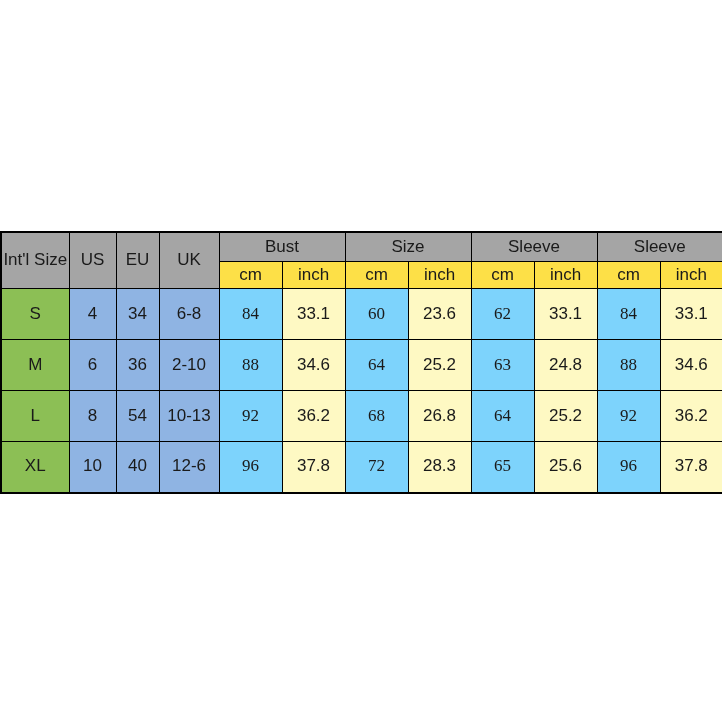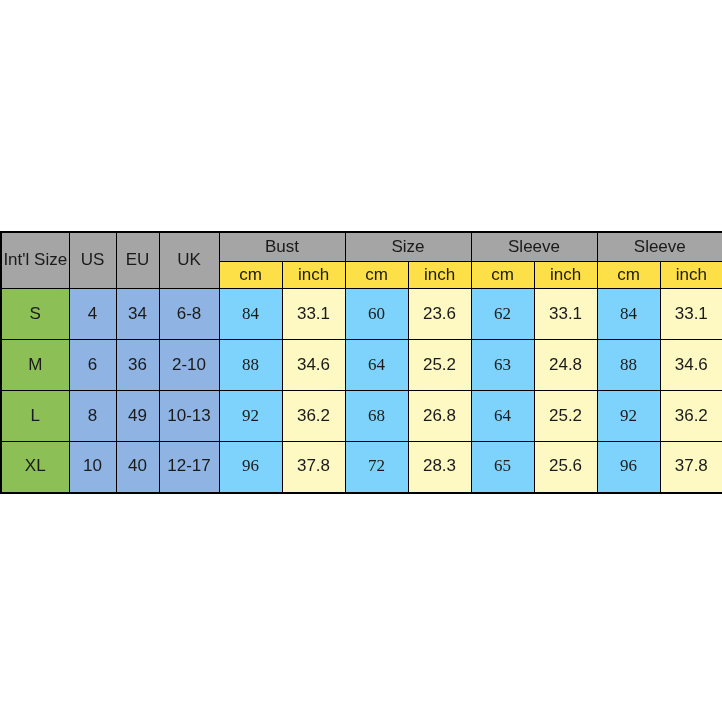--- a/index.html
+++ b/index.html
@@ -145,36 +145,36 @@
           <td class="cm-cell">64</td>
           <td class="inch-cell">25.2</td>
           <td class="cm-cell">63</td>
           <td class="inch-cell">24.8</td>
           <td class="cm-cell">88</td>
           <td class="inch-cell">34.6</td>
         </tr>
         <tr>
           <td class="size-cell">L</td>
           <td class="region-cell">8</td>
-          <td class="region-cell">49</td>
+          <td class="region-cell">54</td>
           <td class="region-cell">10-13</td>
           <td class="cm-cell">92</td>
           <td class="inch-cell">36.2</td>
           <td class="cm-cell">68</td>
           <td class="inch-cell">26.8</td>
           <td class="cm-cell">64</td>
           <td class="inch-cell">25.2</td>
           <td class="cm-cell">92</td>
           <td class="inch-cell">36.2</td>
         </tr>
         <tr>
           <td class="size-cell">XL</td>
           <td class="region-cell">10</td>
           <td class="region-cell">40</td>
-          <td class="region-cell">12-17</td>
+          <td class="region-cell">12-6</td>
           <td class="cm-cell">96</td>
           <td class="inch-cell">37.8</td>
           <td class="cm-cell">72</td>
           <td class="inch-cell">28.3</td>
           <td class="cm-cell">65</td>
           <td class="inch-cell">25.6</td>
           <td class="cm-cell">96</td>
           <td class="inch-cell">37.8</td>
         </tr>
       </tbody>

